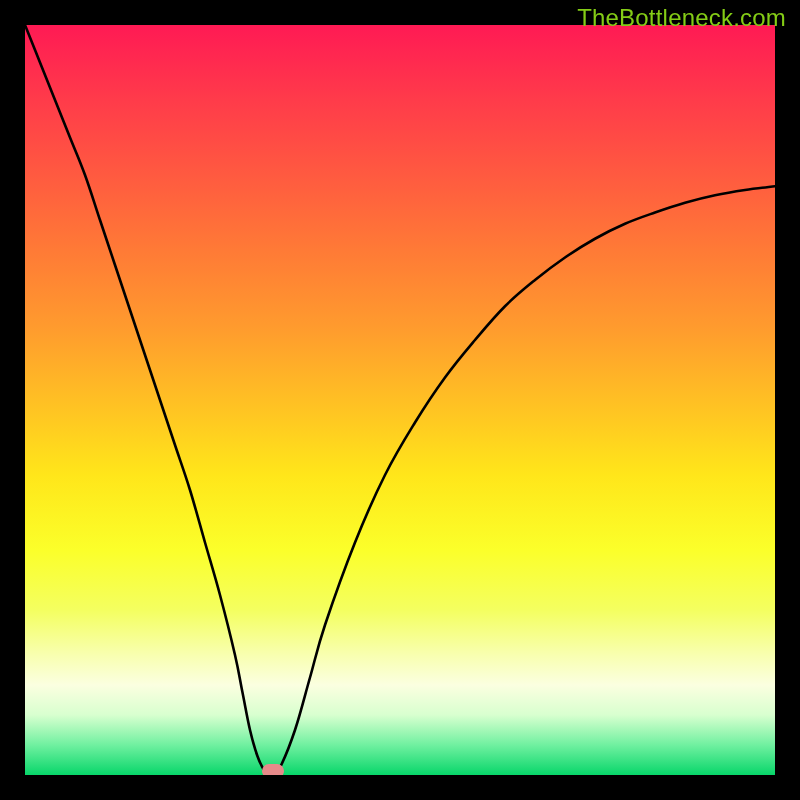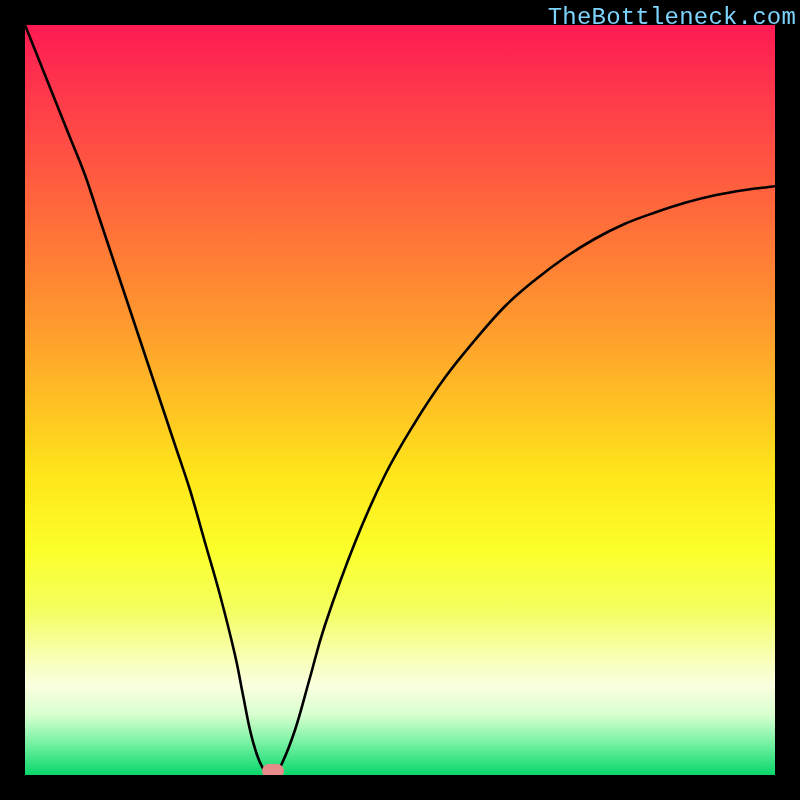--- a/index.html
+++ b/index.html
@@ -6,24 +6,24 @@
   html, body { width: 800px; height: 800px; overflow: hidden; background: #000; }
   .frame {
     position: relative;
     width: 800px;
     height: 800px;
     background: #000;
   }
   .watermark {
     position: absolute;
     top: 4px;
-    right: 4px;
-    font-family: Liberation Mono, monospace;
+    right: 14px;
+    font-family: Liberation Sans, sans-serif;
     font-size: 24px;
-    color: #7dd3fc;
+    color: #84cc16;
     letter-spacing: 0.2px;
     z-index: 10;
   }
   .plot-area {
     position: absolute;
     left: 25px;
     top: 25px;
     width: 750px;
     height: 750px;
     overflow: hidden;

